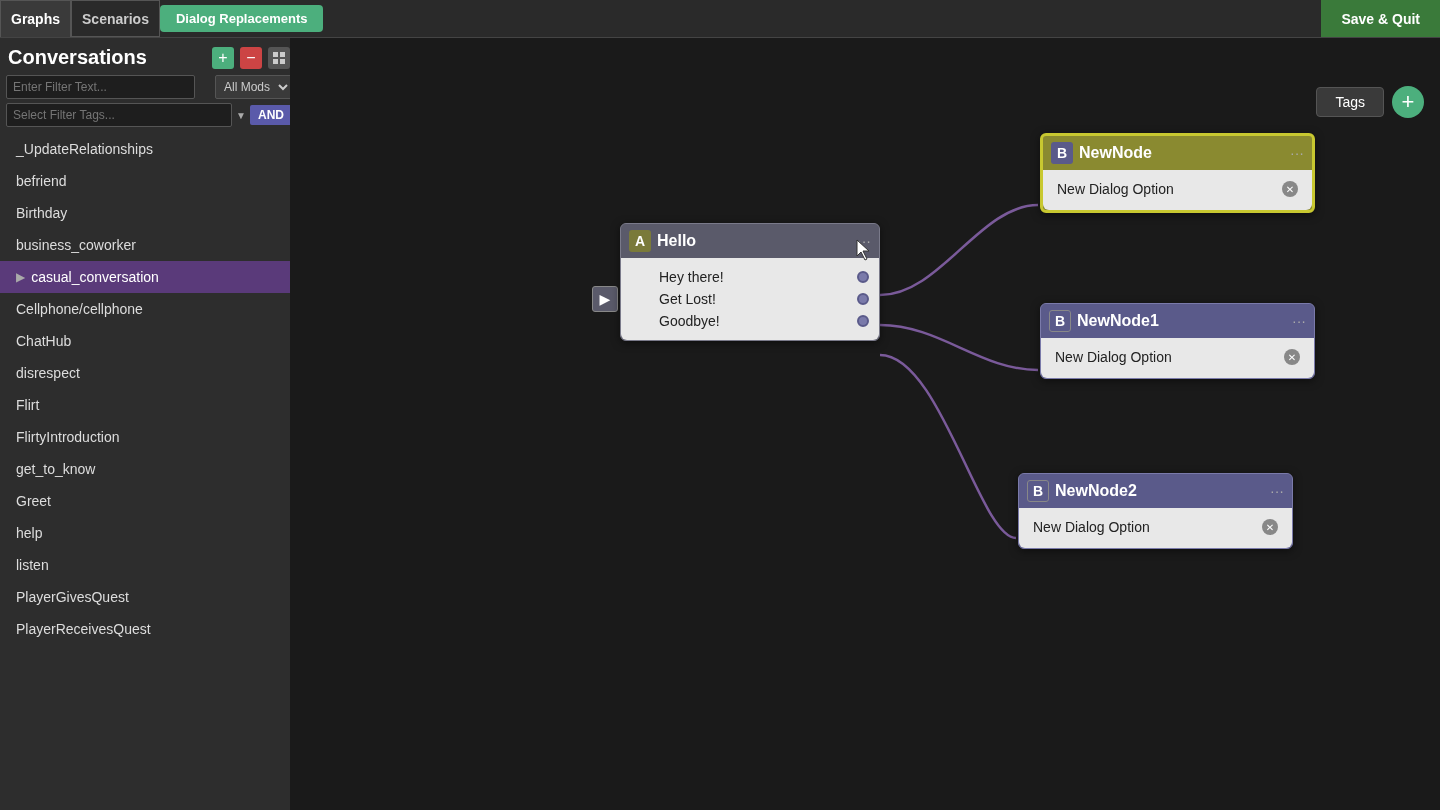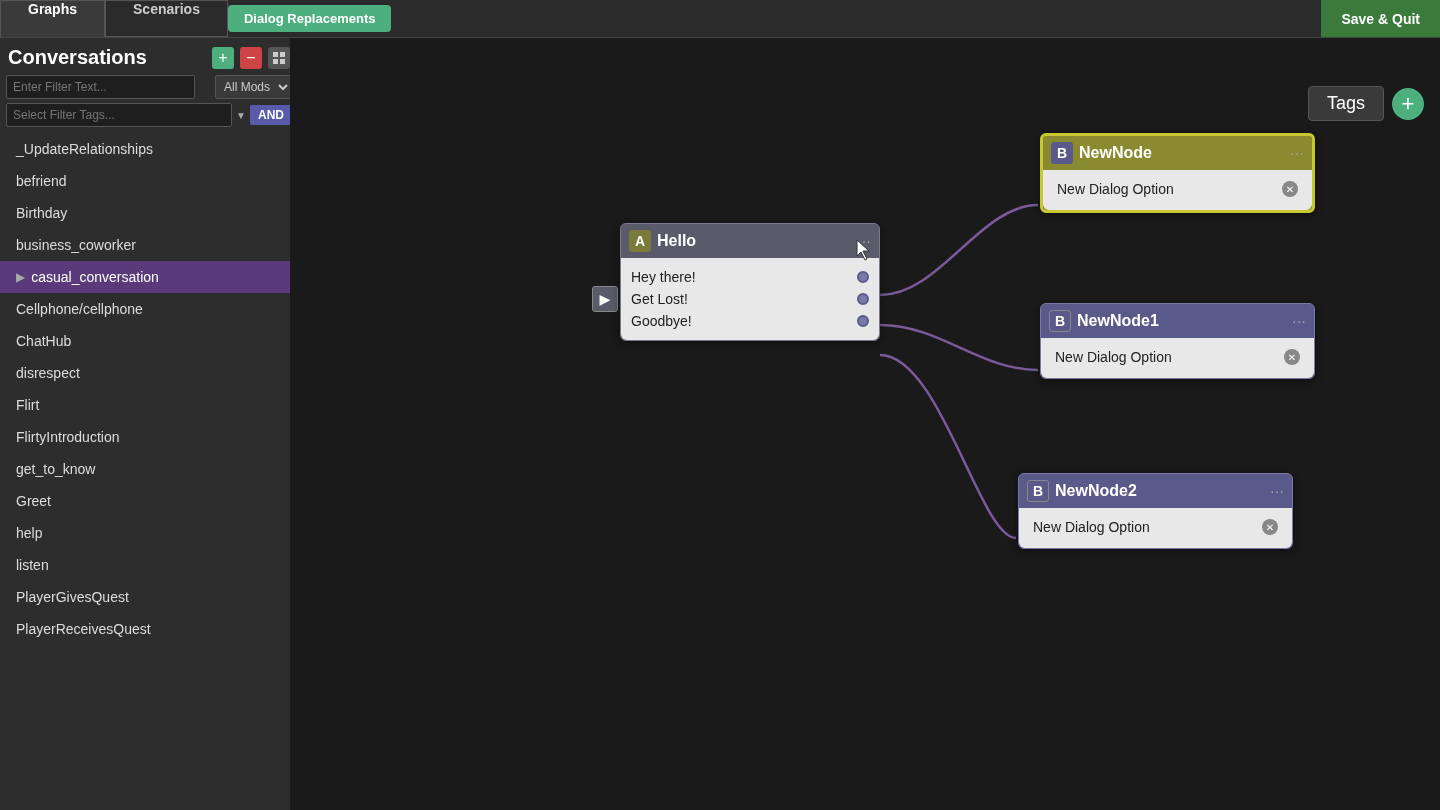--- a/index.html
+++ b/index.html
@@ -15,23 +15,24 @@
     
     .top-bar {
       display: flex;
       align-items: center;
       height: 38px;
       background: #2a2a2a;
       border-bottom: 1px solid #444;
       position: relative;
     }
     .tab {
-      padding: 0 27px;
+      padding: 0 10px;
       height: 100%;
       display: flex;
+      align-items: center;
       font-size: 14px;
       font-weight: bold;
       cursor: pointer;
       border: 1px solid #555;
     }
     .tab.active {
       background: #3a3a3a;
       color: #fff;
       border-bottom: none;
     }
@@ -201,21 +202,21 @@
       display: flex;
       align-items: center;
       gap: 8px;
       z-index: 10;
     }
     .tags-btn {
       background: #3a3a3a;
       border: 1px solid #555;
       color: #fff;
       padding: 6px 18px;
-      font-size: 18px;
+      font-size: 14px;
       cursor: pointer;
       border-radius: 4px;
       text-align: right;
     }
     .tags-add-btn {
       width: 32px;
       height: 32px;
       background: #4caf7d;
       border: none;
       border-radius: 50%;
@@ -303,20 +304,21 @@
       cursor: pointer;
     }
 
     .dialog-option {
       display: flex;
       align-items: center;
       padding: 3px 0;
       gap: 6px;
       font-size: 14px;
       color: #222;
+      margin-left: 28px;
     }
     .dialog-dot {
       width: 12px;
       height: 12px;
       border-radius: 50%;
       background: #7a7aaa;
       border: 2px solid #5a5a8a;
       flex-shrink: 0;
       margin-left: auto;
     }

